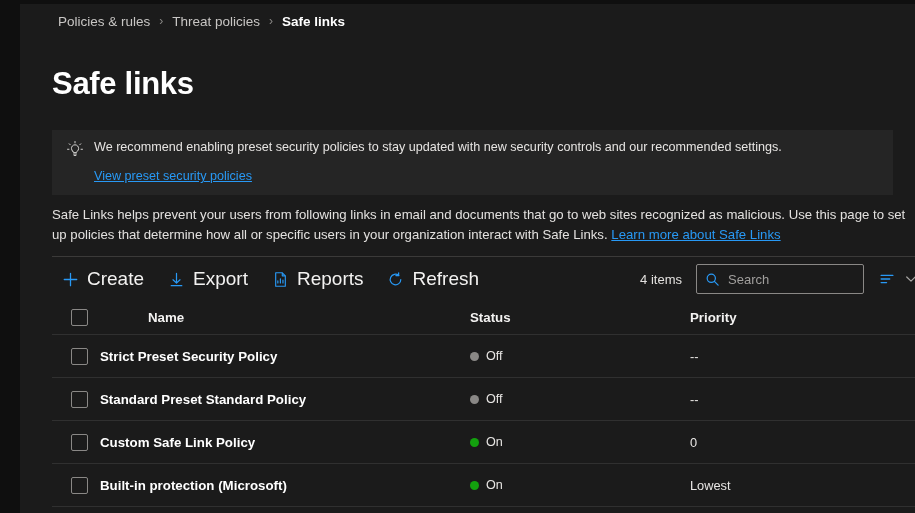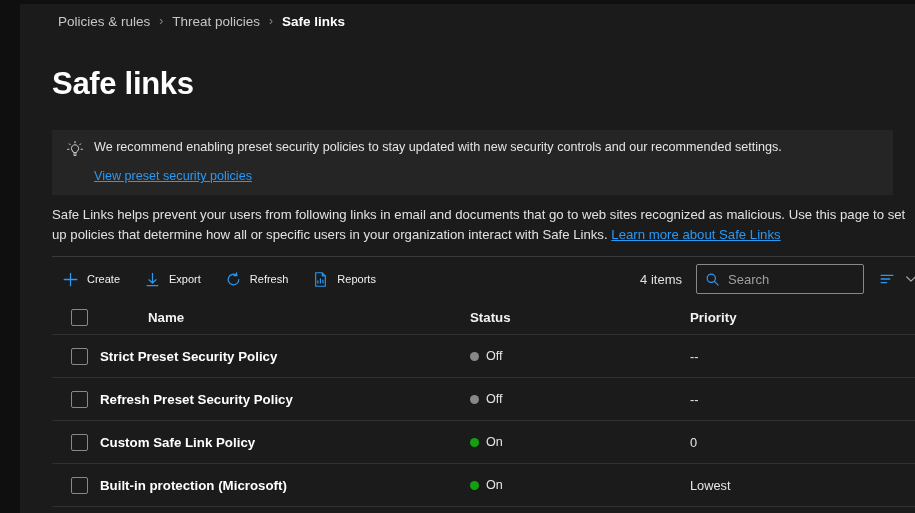--- a/index.html
+++ b/index.html
@@ -134,21 +134,21 @@
     background: transparent;
     border: none;
   }
   .cmd-ico {
     width: 17px; height: 17px;
     margin-right: 8px;
     color: #2899f5;
     display: flex; align-items: center; justify-content: center;
   }
   .cmd-label {
-    font-size: 11px;
+    font-size: 19px;
     color: #f3f2f1;
     white-space: nowrap;
   }
   .cmd-spacer { flex: 1 1 auto; }
   .item-count {
     font-size: 13px;
     color: #e3e1df;
     margin-right: 14px;
     white-space: nowrap;
   }
@@ -304,39 +304,39 @@
         <span class="cmd-ico">
           <svg viewBox="0 0 18 18" width="17" height="17" fill="none" stroke="currentColor" stroke-width="1.3" stroke-linecap="round" stroke-linejoin="round">
             <path d="M9 2.6v10.1M5.3 9.3 9 12.9l3.7-3.6M3.4 15.6h11.2"></path>
           </svg>
         </span>
         <span class="cmd-label">Export</span>
       </button>
 
       <button class="cmd-btn">
         <span class="cmd-ico">
-          <svg viewBox="0 0 18 18" width="17" height="17" fill="none" stroke="currentColor" stroke-width="1.3" stroke-linecap="round">
-            <path d="M14.6 9a5.6 5.6 0 1 1-2.1-4.35"></path>
-            <path d="M12.3 1.9v2.9h-2.9"></path>
-          </svg>
-        </span>
-        <span class="cmd-label">Refresh</span>
-      </button>
-
-      <button class="cmd-btn">
-        <span class="cmd-ico">
           <svg viewBox="0 0 18 18" width="17" height="17" fill="none" stroke="currentColor" stroke-width="1.2" stroke-linejoin="round">
             <path d="M3.9 1.9h7l3.2 3.2v11H3.9z"></path>
             <path d="M10.9 1.9v3.2h3.2"></path>
             <g stroke-width="1.25" stroke-linecap="round">
               <path d="M6.2 12.6v-2.1M8.9 12.6V8.3M11.6 12.6v-3"></path>
             </g>
           </svg>
         </span>
         <span class="cmd-label">Reports</span>
+      </button>
+
+      <button class="cmd-btn">
+        <span class="cmd-ico">
+          <svg viewBox="0 0 18 18" width="17" height="17" fill="none" stroke="currentColor" stroke-width="1.3" stroke-linecap="round">
+            <path d="M14.6 9a5.6 5.6 0 1 1-2.1-4.35"></path>
+            <path d="M12.3 1.9v2.9h-2.9"></path>
+          </svg>
+        </span>
+        <span class="cmd-label">Refresh</span>
       </button>
 
       <span class="cmd-spacer"></span>
 
       <span class="item-count">4 items</span>
 
       <div class="searchbox">
         <span class="search-ico">
           <svg viewBox="0 0 16 16" width="15" height="15" fill="none" stroke="currentColor" stroke-width="1.3" stroke-linecap="round">
             <circle cx="6.7" cy="6.7" r="4.4"></circle>
@@ -376,21 +376,21 @@
             <div class="cell-status">
               <span class="dot" style="background: rgb(138, 136, 134);"></span>
               <span>Off</span>
             </div>
             <div class="cell-priority">--</div>
           </div>
           <div class="row data">
             <div class="cell-check">
               <span class="chk"></span>
             </div>
-            <div class="cell-name">Refresh Preset Security Policy</div>
+            <div class="cell-name">Standard Preset Standard Policy</div>
             <div class="cell-status">
               <span class="dot" style="background: rgb(138, 136, 134);"></span>
               <span>Off</span>
             </div>
             <div class="cell-priority">--</div>
           </div>
           <div class="row data">
             <div class="cell-check">
               <span class="chk"></span>
             </div>

